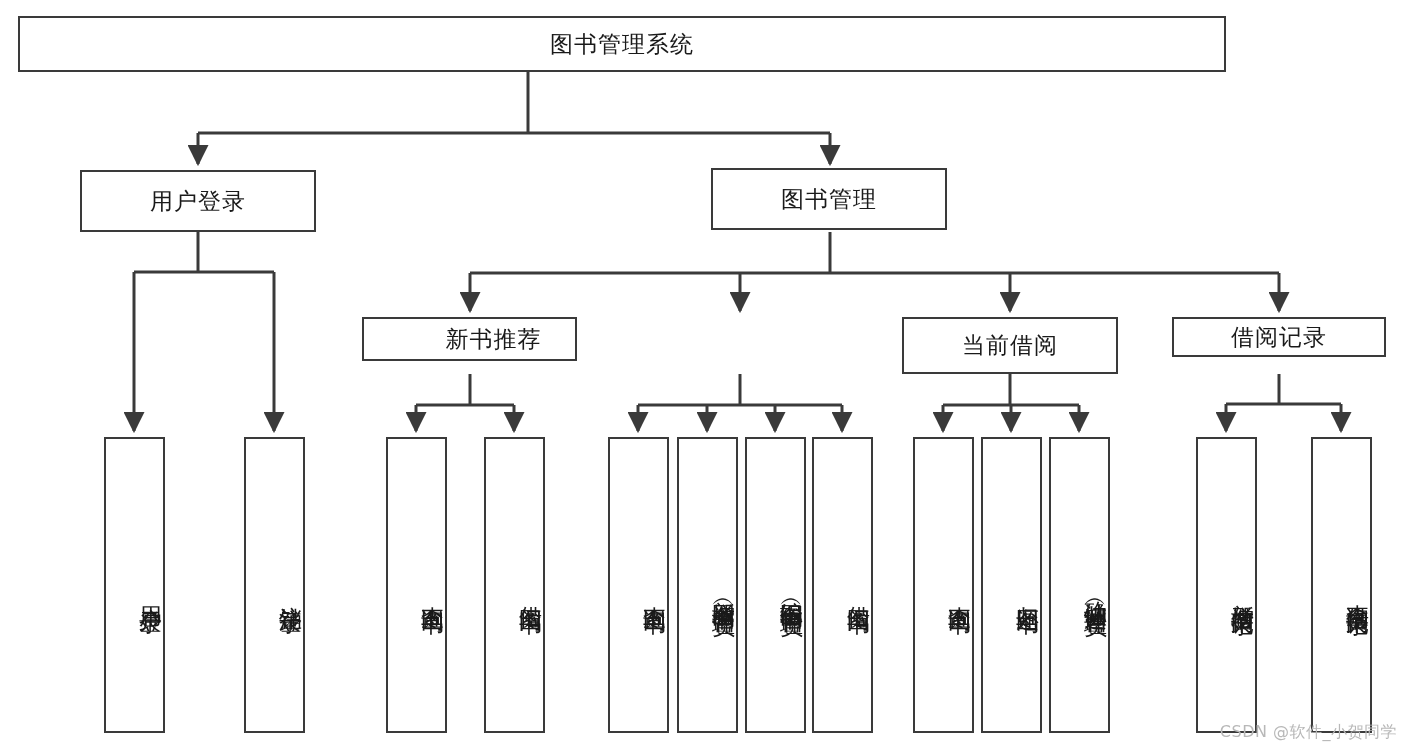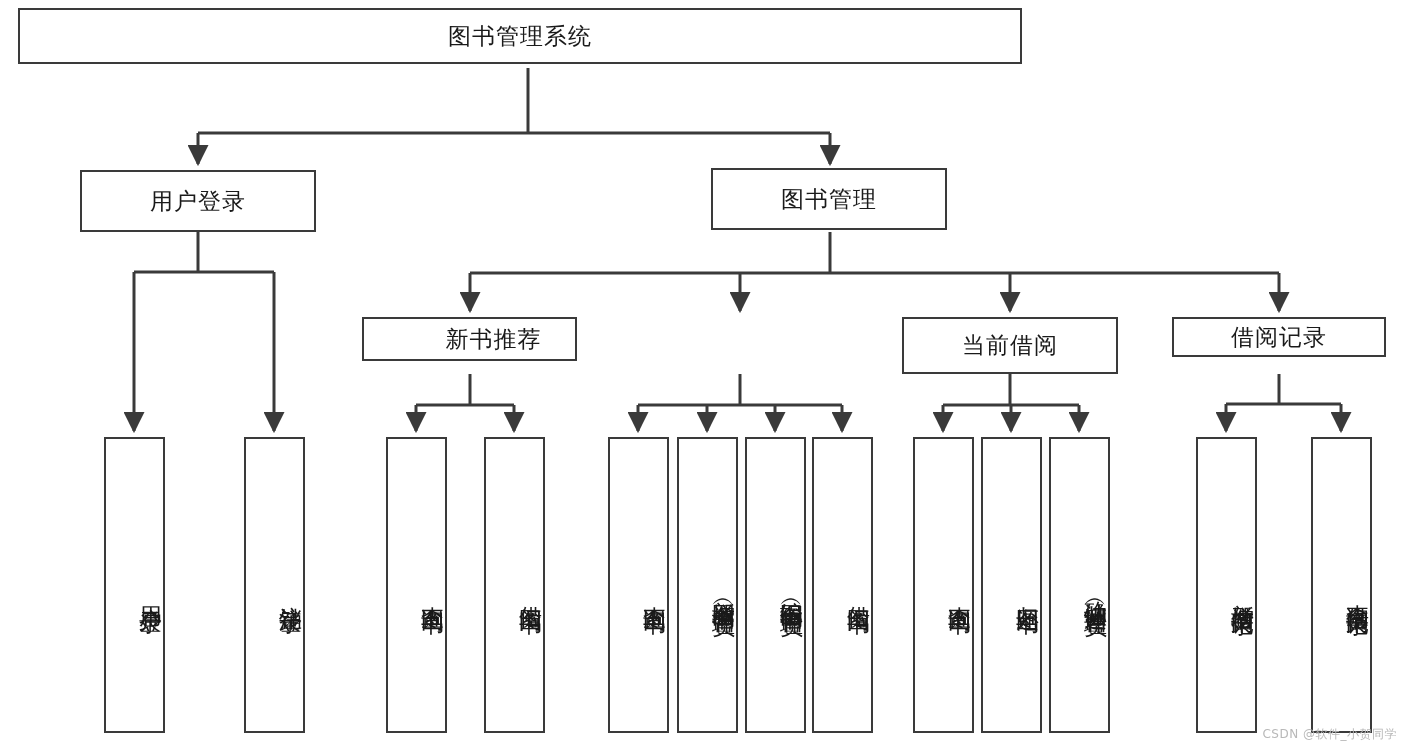--- a/index.html
+++ b/index.html
@@ -50,21 +50,21 @@
   }
   .node.vert .vtext {
     writing-mode: vertical-rl;
     text-orientation: upright;
     white-space: nowrap;
   }
   #watermark {
     position: absolute;
     right: 8px;
     bottom: 4px;
-    font-size: 12px;
+    font-size: 16px;
     color: #b8b8b8;
     letter-spacing: 0.5px;
     white-space: nowrap;
   }
 </style>
 </head>
 <body>
 
 <div id="canvas">
 
@@ -111,21 +111,21 @@
       <path d="M 1011 405 L 1011 431" marker-end="url(#arrow)"></path>
       <path d="M 1079 405 L 1079 431" marker-end="url(#arrow)"></path>
 
       <path d="M 1279 374 L 1279 404"></path>
       <path d="M 1226 404 L 1341 404"></path>
       <path d="M 1226 404 L 1226 431" marker-end="url(#arrow)"></path>
       <path d="M 1341 404 L 1341 431" marker-end="url(#arrow)"></path>
     </g>
   </svg>
 
-  <div class="node horiz" style="left:18px; top:8px; width:1004px; height:56px;text-align:right;">
+  <div class="node horiz" style="left:18px; top:16px; width:1208px; height:56px;text-align:right;">
     <span>图书管理系统</span>
   </div>
 
   <div class="node horiz" style="left:80px; top:170px; width:236px; height:62px;">
     <span>用户登录</span>
   </div>
   <div class="node horiz" style="left:711px; top:168px; width:236px; height:62px;">
     <span>图书管理</span>
   </div>
 

